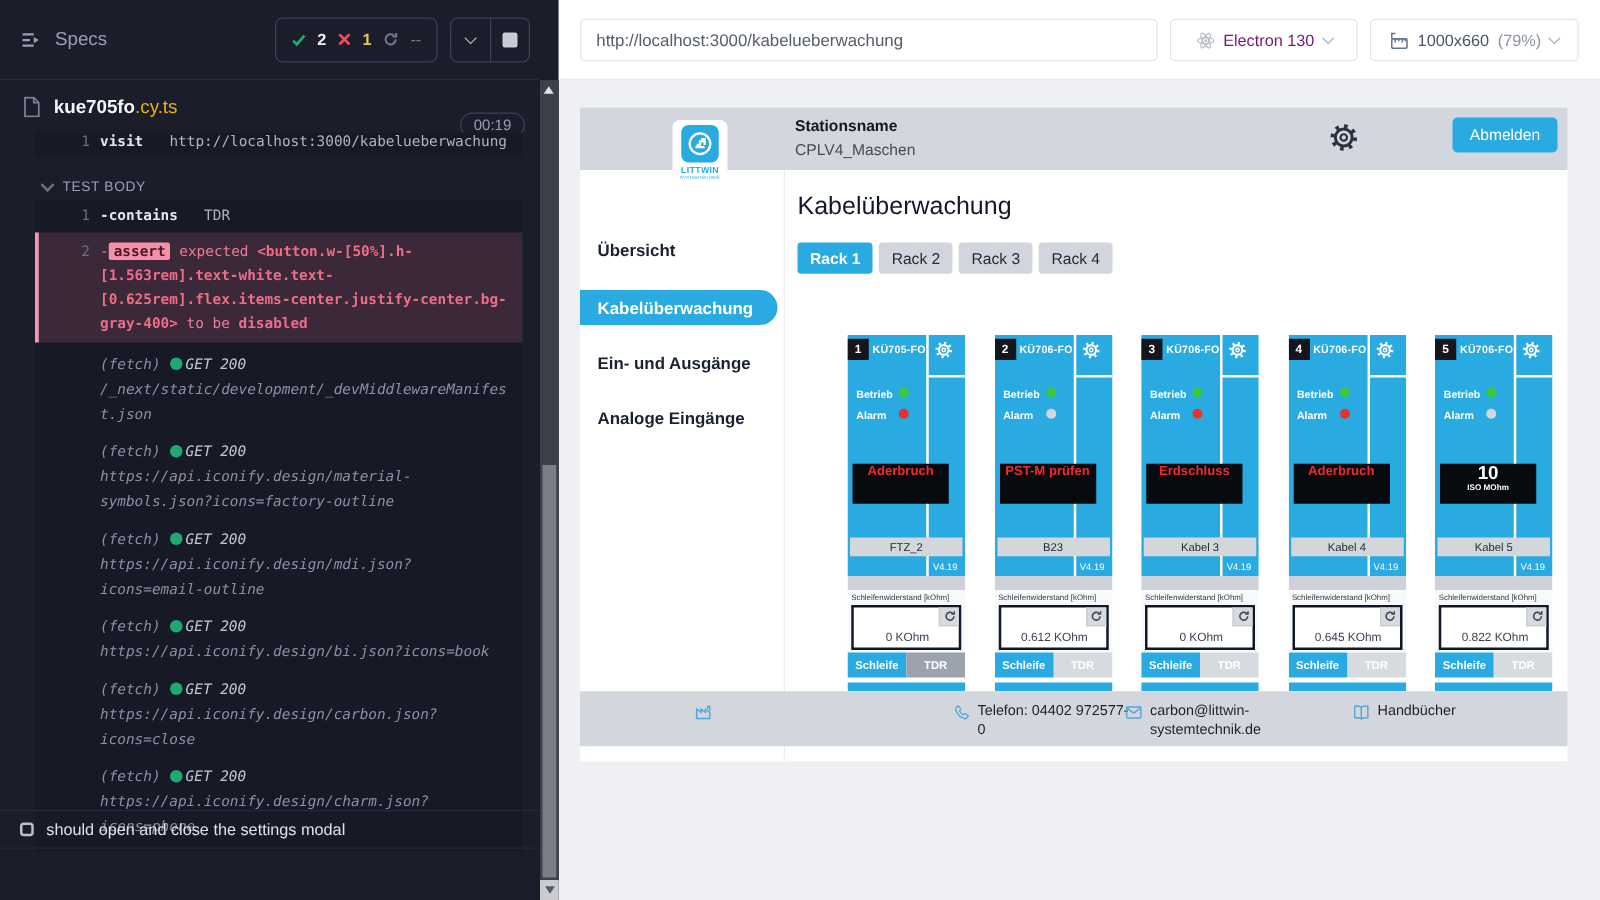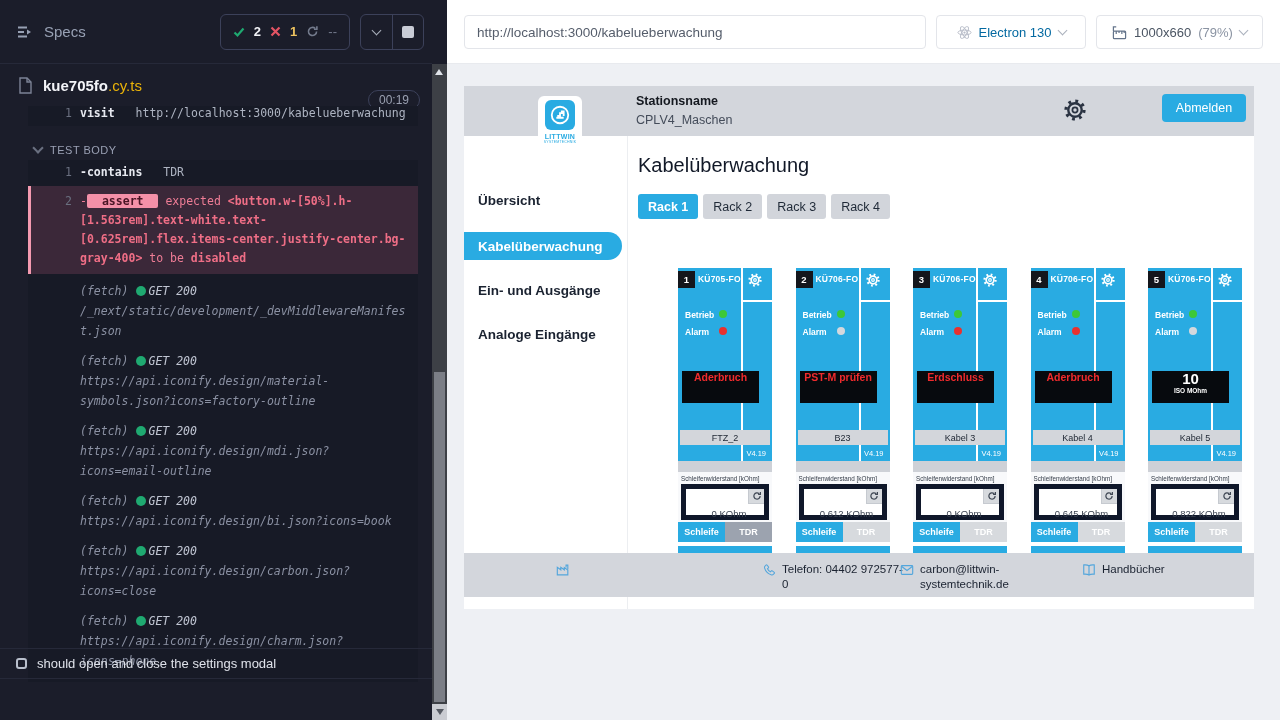--- a/index.html
+++ b/index.html
@@ -41,21 +41,21 @@
 
   .section-hdr { position:absolute; left:28px; top:141px; height:18px; display:flex; align-items:center;
                  color:#9aa0b4; font-size:11px; letter-spacing:.5px; }
   .chev-sm { width:8px; height:8px; border-right:2px solid #6a7080; border-bottom:2px solid #6a7080;
              transform:rotate(45deg); margin:-4px 8px 0 6px; }
 
   .log-block { top:160px; padding-bottom:6px; }
   .assert-row { background:#3b2839; border-left:3px solid #f49ab0; margin:2px 0;
                 padding:6px 6px 6px 49px; position:relative; font-size:11.5px; line-height:19px; }
   .assert-row .line-num { left:-3px; }
-  .badge-assert { background:#f490a8; color:#4a1525; font-weight:bold; border-radius:2px; padding:0 15px;text-align:right; }
+  .badge-assert { background:#f490a8; color:#4a1525; font-weight:bold; border-radius:2px; padding:0 4px;text-align:right; }
   .pink { color:#ef7d96; }
   .pinkb { color:#ef6e86; font-weight:bold; }
   .blk { display:block; }
   .fetch-row { position:relative; padding:5px 4px 5px 52px; font-size:11.5px; line-height:20px;
                font-style:italic; color:#8b91a3; }
   .fetch-head { display:flex; align-items:center; gap:8px; }
   .dot-green { width:10px; height:10px; border-radius:50%; background:#1fa971; display:inline-block; }
   .fetch-status { color:#c2c7d4; }
   .u1,.u2 { display:block; }
   .u2:empty { display:none; }
@@ -78,21 +78,21 @@
              border-top:6px solid #565a63; }
 
   
   #topbar { position:absolute; left:447px; top:0; width:833px; height:64px; background:#fff;
             border-bottom:1px solid #e8eaee; }
   .url-input { position:absolute; left:17px; top:15px; width:462px; height:34px; background:#fff;
                border:1px solid #e3e5ea; border-radius:4px; font-size:13.5px; color:#555d6b;
                display:flex; align-items:center; padding:0 12px; }
   .sel-btn { position:absolute; top:15px; height:34px; border:1px solid #e3e5ea; border-radius:4px;
              display:flex; align-items:center; justify-content:center; gap:7px; font-size:13px; background:#fff; }
-  .sel-browser { left:489px; width:150px; color:#0369a1; }
+  .sel-browser { left:489px; width:150px; color:#701a75; }
   .sel-viewport { left:649px; width:167px; color:#4b5563; }
   .dim-pct { color:#8b94a3; }
   .chev-dn { width:7px; height:7px; border-right:1.5px solid #aab0bc; border-bottom:1.5px solid #aab0bc;
              transform:rotate(45deg); margin-top:-3px; }
 
   
   #app { position:absolute; left:464px; top:86px; width:790px; height:523px; background:#fff; }
   .app-header { position:absolute; left:0; top:0; width:790px; height:50px; background:#d3d6dc; }
   .logo-card { position:absolute; left:74px; top:10px; width:44px; height:58px; background:#fff;
                border-radius:6px; z-index:3; display:flex; flex-direction:column; align-items:center; padding-top:4px; }
@@ -139,21 +139,21 @@
                 display:flex; flex-direction:column; align-items:center; }
   .status-txt { color:#ef2b2d; font-size:10.5px; font-weight:bold; white-space:nowrap; }
   .status-big { color:#fff; font-size:15px; font-weight:bold; line-height:16px; }
   .status-sub { color:#fff; font-size:6.5px; font-weight:bold; }
   .cable-strip { position:absolute; left:2px; top:162px; width:90px; height:15px; background:#d3d6db;
                  font-size:9px; color:#222a36; display:flex; align-items:center; justify-content:center; }
   .ver-txt { position:absolute; right:6px; top:181px; font-size:7.5px; color:#fff; }
   .gray-band { position:absolute; left:0; top:193px; width:94px; height:11px; background:#ced1d7; }
   .panel { position:absolute; left:0; top:204px; width:94px; height:50px; background:#f8f9fb; }
   .loop-lbl { position:absolute; left:3px; top:3px; font-size:6.3px; color:#333b47; white-space:nowrap; }
-  .loop-box { position:absolute; left:3px; top:12px; width:88px; height:36px; background:#fff; border:5px solid #0f172a; }
+  .loop-box { position:absolute; left:3px; top:12px; width:88px; height:36px; background:#fff; border:2px solid #0f172a; }
   .refresh-btn { position:absolute; right:0; top:0; width:16px; height:15px; background:#d7dade;
                  border-left:1px solid #c6cad0; border-bottom:1px solid #c6cad0;
                  display:flex; align-items:center; justify-content:center; color:#3f4754; }
   .loop-val { position:absolute; left:0; top:19px; width:86px; text-align:center; font-size:9.5px; color:#3a4250; }
   .card-btns { position:absolute; left:0; top:254px; width:94px; height:20px; display:flex; }
   .cbtn { width:47px; height:20px; display:flex; align-items:center; justify-content:center;
           font-size:9px; font-weight:bold; color:#fff; }
   .cbtn.loop { background:#29abe2; }
   .cbtn.tdr-dark { background:#9ca3af; }
   .cbtn.tdr-light { background:#d7dade; }

